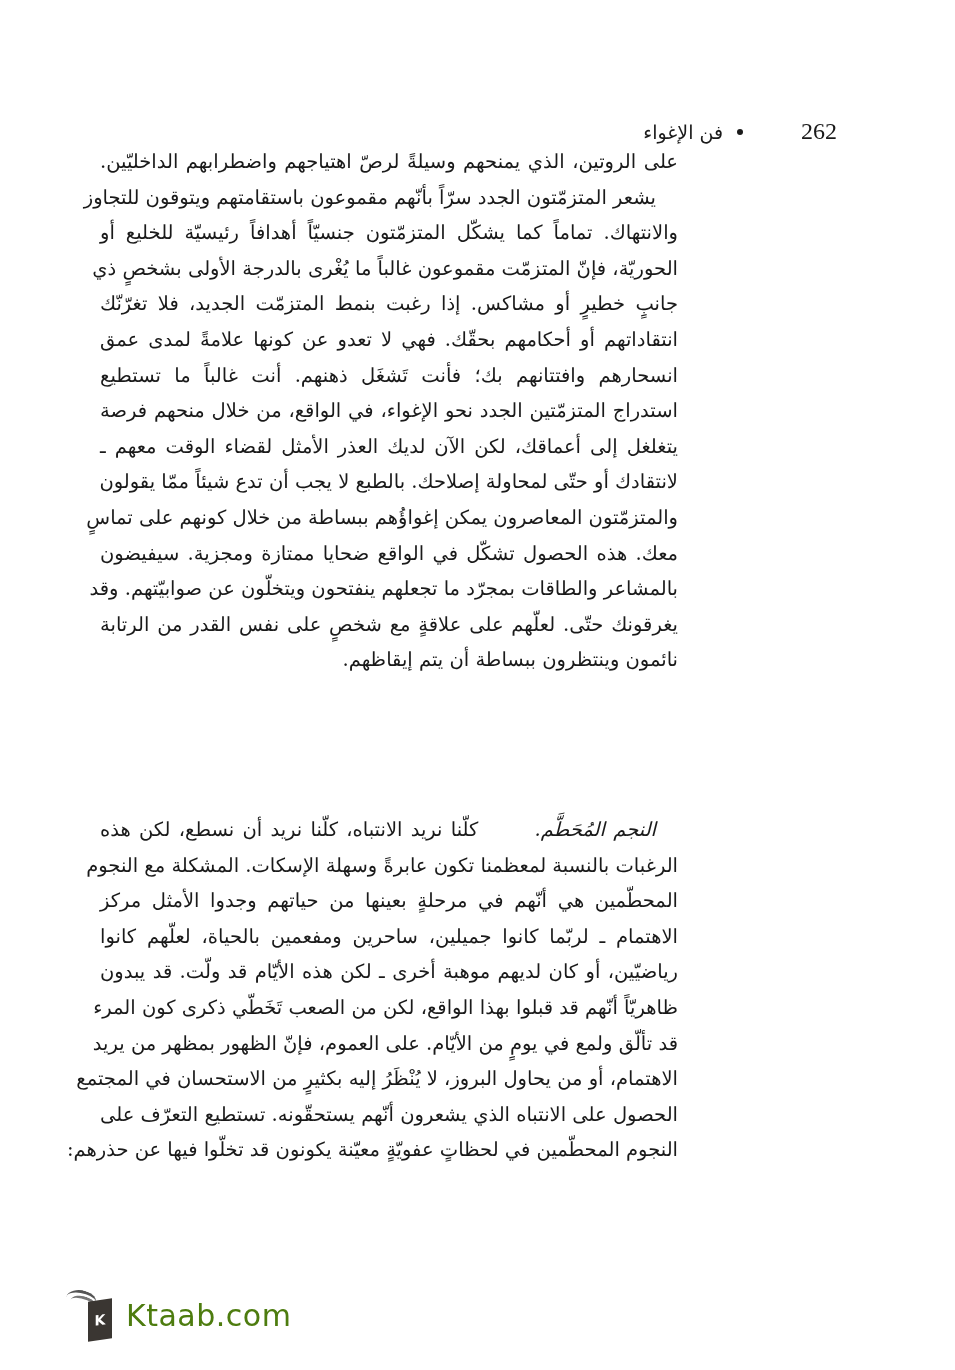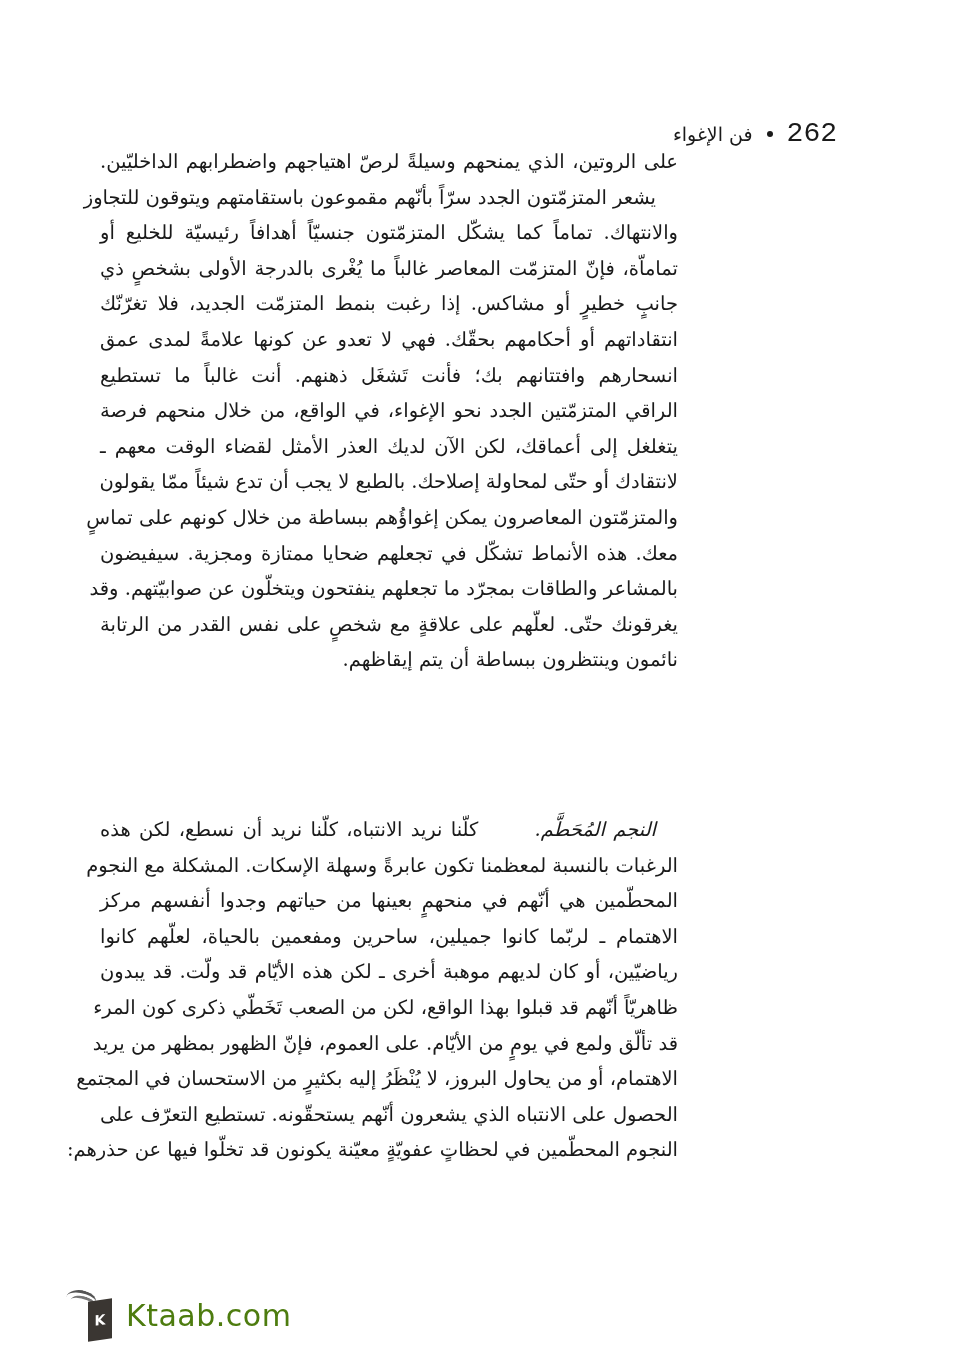--- a/index.html
+++ b/index.html
@@ -1,20 +1,20 @@
 <!DOCTYPE html>
 <html><head>
 <meta charset="utf-8">
 <style>
   html, body { margin:0; padding:0; background:#ffffff; }
   body { width:955px; height:1370px; position:relative; overflow:hidden;
          font-family:"DejaVu Serif", "Liberation Serif", serif; color:#1a1a1a; }
   .header { position:absolute; top:118px; right:118px; direction:rtl;
             display:flex; align-items:center; gap:14px; font-size:19px; }
-  .header .num { font-family:Liberation Mono, monospace; font-size:28px; }
+  .header .num { font-family:Liberation Serif, serif; font-size:24px;margin-left:44px; }
   .header .dot { width:6px; height:6px; background:#1a1a1a; border-radius:50%; display:inline-block; }
   .block { position:absolute; left:100px; width:578px; direction:rtl; }
   .line { display:block; height:35.6px; line-height:35.6px; font-size:19.5px;
           text-align:justify; text-align-last:justify; white-space:nowrap; }
   .line span { white-space:normal; }
   .line.last { text-align-last:right; }
   .line.indent { padding-right:22px; }
   .it { font-style:italic;margin-left:48px; }
   .logo { position:absolute; left:66px; top:1290px; display:flex; align-items:center; gap:14px; }
   .logo .book { position:relative; width:46px; height:50px; }
@@ -34,41 +34,41 @@
 <div class="header">
   <span class="num">262</span>
   <span class="dot"></span>
   <span>فن الإغواء</span>
 </div>
 
 <div class="block" style="top:144px;">
   <div class="line">على الروتين، الذي يمنحهم وسيلةً لرصّ اهتياجهم واضطرابهم الداخليّين.</div>
   <div class="line indent">يشعر المتزمّتون الجدد سرّاً بأنّهم مقموعون باستقامتهم ويتوقون للتجاوز</div>
   <div class="line">والانتهاك. تماماً كما يشكّل المتزمّتون جنسيّاً أهدافاً رئيسيّة للخليع أو</div>
-  <div class="line">تماماّة، فإنّ المتزمّت المعاصر غالباً ما يُغْرى بالدرجة الأولى بشخصٍ ذي</div>
+  <div class="line">الحوريّة، فإنّ المتزمّت مقموعون غالباً ما يُغْرى بالدرجة الأولى بشخصٍ ذي</div>
   <div class="line">جانبٍ خطيرٍ أو مشاكس. إذا رغبت بنمط المتزمّت الجديد، فلا تغرّنّك</div>
   <div class="line">انتقاداتهم أو أحكامهم بحقّك. فهي لا تعدو عن كونها علامةً لمدى عمق</div>
   <div class="line">انسحارهم وافتتانهم بك؛ فأنت تَشغَل ذهنهم. أنت غالباً ما تستطيع</div>
-  <div class="line">الراقي المتزمّتين الجدد نحو الإغواء، في الواقع، من خلال منحهم فرصة</div>
+  <div class="line">استدراج المتزمّتين الجدد نحو الإغواء، في الواقع، من خلال منحهم فرصة</div>
   <div class="line">يتغلغل إلى أعماقك، لكن الآن لديك العذر الأمثل لقضاء الوقت معهم ـ</div>
   <div class="line">لانتقادك أو حتّى لمحاولة إصلاحك. بالطبع لا يجب أن تدع شيئاً ممّا يقولون</div>
   <div class="line">والمتزمّتون المعاصرون يمكن إغواؤُهم ببساطة من خلال كونهم على تماسٍ</div>
-  <div class="line">معك. هذه الأنماط تشكّل في تجعلهم ضحايا ممتازة ومجزية. سيفيضون</div>
+  <div class="line">معك. هذه الحصول تشكّل في الواقع ضحايا ممتازة ومجزية. سيفيضون</div>
   <div class="line">بالمشاعر والطاقات بمجرّد ما تجعلهم ينفتحون ويتخلّون عن صوابيّتهم. وقد</div>
   <div class="line">يغرقونك حتّى. لعلّهم على علاقةٍ مع شخصٍ على نفس القدر من الرتابة</div>
   <div class="line last">نائمون وينتظرون ببساطة أن يتم إيقاظهم.</div>
 </div>
 
 <div class="block" style="top:812px;">
   <div class="line indent">
     <span class="it">النجم المُحَطَّم.</span>
     <span>كلّنا نريد الانتباه، كلّنا نريد أن نسطع، لكن هذه</span>
   </div>
   <div class="line">الرغبات بالنسبة لمعظمنا تكون عابرةً وسهلة الإسكات. المشكلة مع النجوم</div>
-  <div class="line">المحطّمين هي أنّهم في منحهمٍ بعينها من حياتهم وجدوا أنفسهم مركز</div>
+  <div class="line">المحطّمين هي أنّهم في مرحلةٍ بعينها من حياتهم وجدوا الأمثل مركز</div>
   <div class="line">الاهتمام ـ لربّما كانوا جميلين، ساحرين ومفعمين بالحياة، لعلّهم كانوا</div>
   <div class="line">رياضيّين، أو كان لديهم موهبة أخرى ـ لكن هذه الأيّام قد ولّت. قد يبدون</div>
   <div class="line">ظاهريّاً أنّهم قد قبلوا بهذا الواقع، لكن من الصعب تَخَطّي ذكرى كون المرء</div>
   <div class="line">قد تألّق ولمع في يومٍ من الأيّام. على العموم، فإنّ الظهور بمظهر من يريد</div>
   <div class="line">الاهتمام، أو من يحاول البروز، لا يُنْظَرُ إليه بكثيرٍ من الاستحسان في المجتمع</div>
   <div class="line">الحصول على الانتباه الذي يشعرون أنّهم يستحقّونه. تستطيع التعرّف على</div>
   <div class="line">النجوم المحطّمين في لحظاتٍ عفويّةٍ معيّنة يكونون قد تخلّوا فيها عن حذرهم:</div>
 </div>
 
 <div class="logo">

